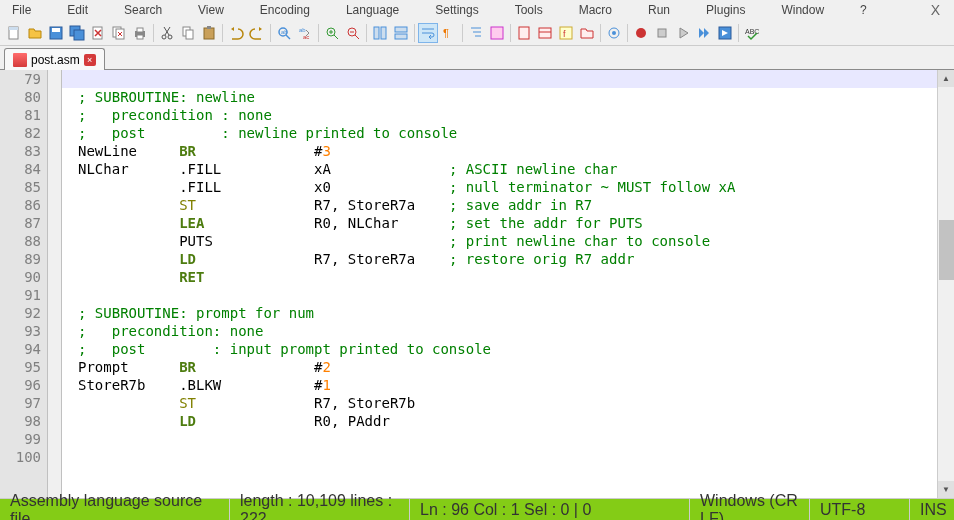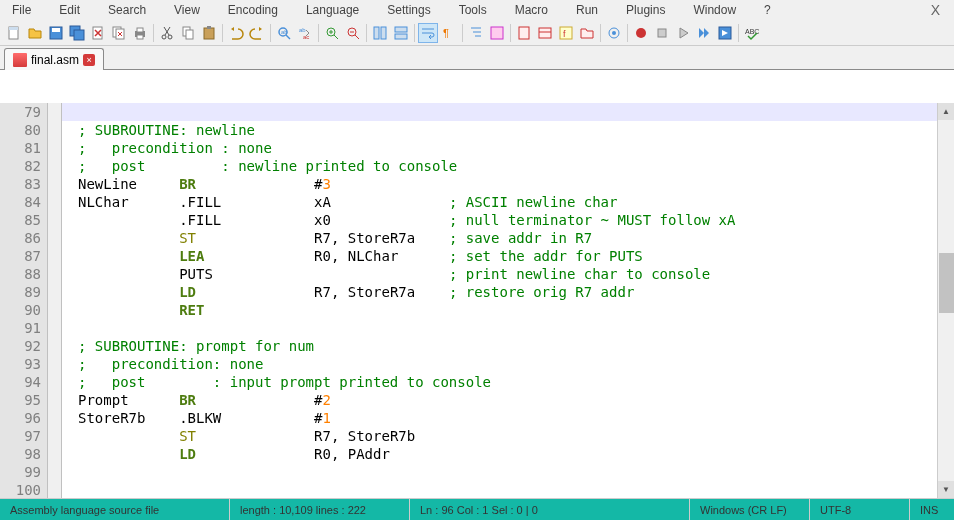--- a/index.html
+++ b/index.html
@@ -1,42 +1,42 @@
 <!DOCTYPE html>
 <html><head>
 <meta charset="utf-8">
 <style>
 * { box-sizing: border-box; margin: 0; padding: 0; }
 body { font-family: "Segoe UI", Tahoma, sans-serif; font-size: 12px; background: #fff; width: 954px; height: 520px; overflow: hidden; display: flex; flex-direction: column; }
-.menubar { display: flex; align-items: center; padding: 2px 4px; background: #f0f0f0; gap: 12px; height: 20px; }
+.menubar { display: flex; align-items: center; padding: 2px 4px; background: #f0f0f0; gap: 20px; height: 20px; }
 .menubar .menu { padding: 2px 8px; color: #444; cursor: default; }
 .menubar .close-x { margin-left: auto; padding: 2px 10px; color: #666; font-size: 14px; }
 .toolbar { display: flex; align-items: center; padding: 2px 4px; background: #f0f0f0; gap: 1px; height: 26px; border-bottom: 1px solid #ccc; }
 .toolbar .tb { width: 20px; height: 20px; display: flex; align-items: center; justify-content: center; cursor: default; }
 .toolbar .sep { width: 1px; height: 18px; background: #ccc; margin: 0 2px; }
 .tabbar { display: flex; align-items: flex-end; background: #f0f0f0; padding: 2px 4px 0 4px; height: 24px; border-bottom: 1px solid #8a8a8a; }
 .tab { display: flex; align-items: center; padding: 2px 8px; background: #f8f8f8; border: 1px solid #8a8a8a; border-bottom: none; border-top-left-radius: 3px; border-top-right-radius: 3px; gap: 4px; height: 22px; position: relative; top: 1px; }
 .tab .file-icon { width: 14px; height: 14px; background: linear-gradient(#ff6b6b,#d43a3a); border-radius: 1px; }
 .tab .close { width: 12px; height: 12px; background: #d43a3a; color: #fff; font-size: 9px; display: flex; align-items: center; justify-content: center; border-radius: 2px; }
-.editor-wrap { flex: 1; display: flex; overflow: hidden; background: #fff; margin-top: 33px; }
+.editor-wrap { flex: 1; display: flex; overflow: hidden; background: #fff; }
 .gutter { width: 48px; background: #e4e4e4; border-right: 1px solid #c0c0c0; text-align: right; padding-right: 6px; font-family: Consolas, monospace; font-size: 14px; color: #808080; }
 .gutter div { height: 18px; line-height: 18px; }
 .margin { width: 14px; background: #f0f0f0; border-right: 1px solid #c0c0c0; }
 .code { flex: 1; font-family: Consolas, monospace; font-size: 14px; overflow: hidden; position: relative; }
 .code .line { height: 18px; line-height: 18px; white-space: pre; padding-left: 16px; }
 .code .current { background: #e8e8ff; }
 .c-com { color: #008000; }
 .c-op { color: #4d7c0f; font-weight: bold; }
 .c-op2 { color: #808000; }
 .c-num { color: #ff8000; }
 .scrollbar { width: 17px; background: #f0f0f0; border-left: 1px solid #ccc; position: relative; }
 .scrollbar .up, .scrollbar .down { height: 17px; background: #e0e0e0; display:flex; align-items:center; justify-content:center; font-size:8px; color:#555; }
 .scrollbar .down { position:absolute; bottom:0; width:100%; }
 .scrollbar .thumb { position: absolute; top: 150px; width: 15px; left:1px; height: 60px; background: #c2c2c2; }
-.statusbar { display: flex; align-items: center; height: 22px; background: #14b8a6; border-top: 1px solid #ccc; font-size: 11px; color: #333; }
+.statusbar { display: flex; align-items: center; height: 22px; background: #84cc16; border-top: 1px solid #ccc; font-size: 16px; color: #333; }
 .statusbar .seg { padding: 0 10px; border-right: 1px solid #ccc; height: 100%; display: flex; align-items: center; }
 .statusbar .seg.grow { flex: 1; }
 svg { width: 16px; height: 16px; }
 </style>
 </head>
 <body>
 
 <div class="menubar">
   <span class="menu">File</span>
   <span class="menu">Edit</span>
@@ -257,21 +257,21 @@
       <svg viewBox="0 0 16 16">
         <text x="1" y="9" font-size="7" fill="#333">ABC</text>
         <path d="M4 11l3 3 6-6" fill="none" stroke="#393" stroke-width="1.5"></path>
       </svg>
     </div>
 </div>
 
 <div class="tabbar">
   <div class="tab">
     <span class="file-icon"></span>
-    <span>final.asm</span>
+    <span>post.asm</span>
     <span class="close">×</span>
   </div>
 </div>
 
 <div class="editor-wrap">
   <div class="gutter" id="gutter">
       <div>79</div>
       <div>80</div>
       <div>81</div>
       <div>82</div>

